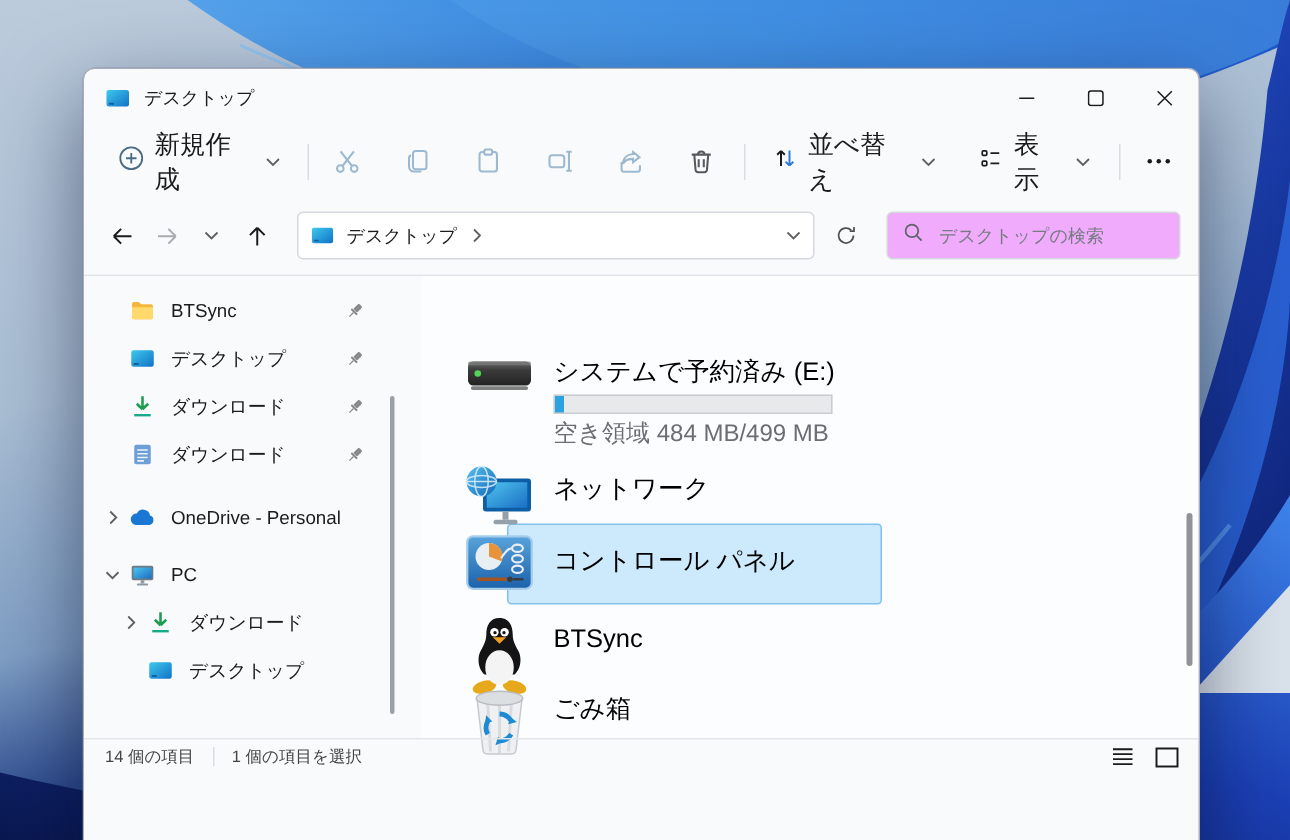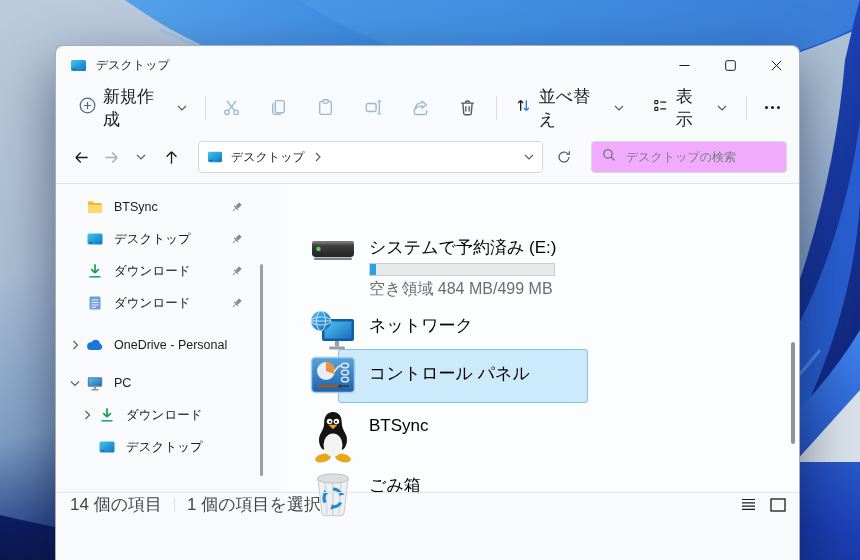--- a/index.html
+++ b/index.html
@@ -66,21 +66,21 @@
   .flabel{font-size:17px;color:#000000;white-space:nowrap;}
   .fbar{width:186px;height:13px;background:#e7e9eb;border:1px solid #c9ccd0;margin-top:4px;box-sizing:border-box;}
   .fbarfill{height:100%;background:#2ba3e0;}
   .fsub{font-size:16px;color:#6a6e72;margin-top:3px;white-space:nowrap;}
   .sel-row{position:absolute;left:57px;top:165px;width:250px;height:54px;background:#cde9fc;
            border:1px solid #7fc2ef;border-radius:3px;box-sizing:border-box;}
   .main-scroll{position:absolute;right:4px;top:158px;width:4px;height:102px;background:#8f9398;border-radius:2px;}
 
   
   .statusbar{height:23px;border-top:1px solid #e3e6e9;display:flex;align-items:center;
-             padding:0 10px 0 14px;font-size:17px;color:#444;position:relative;}
+             padding:0 10px 0 14px;font-size:11px;color:#444;position:relative;}
   .st-sep{width:1px;height:13px;background:#d9dde1;margin:0 12px;}
   .st-views{position:absolute;right:10px;display:flex;gap:8px;align-items:center;}
   .st-views span{display:inline-flex;width:22px;height:18px;align-items:center;justify-content:center;}
 </style>
 </head>
 <body>
 
 <svg width="0" height="0" style="position:absolute">
   <defs>
     <linearGradient id="gDesk" x1="0" y1="0" x2="1" y2="1">
@@ -532,21 +532,21 @@
               <circle cx="20" cy="11.8" r="1.1" fill="#141414"></circle>
               <circle cx="26" cy="11.8" r="1.1" fill="#141414"></circle>
               <path d="M18.5 14.8 h9 l-4.5 4.4 z" fill="#f0a020"></path>
             </svg>
         </span>
         <div class="fmeta" style="padding-top:6px">
           <div class="flabel">BTSync</div>
         </div>
       </div>
 
-      <div class="item" style="top:286px">
+      <div class="item" style="top:273px">
         <span class="ficon">
           <svg width="42" height="48" viewBox="0 0 42 48">
               <path d="M6 9 L10 43 a3 3 0 0 0 3 2.6 h16 a3 3 0 0 0 3-2.6 L36 9" fill="#eef0f2" stroke="#c6cacd" stroke-width="1"></path>
               <path d="M13 10 l2 34 M21 10.5 v34.5 M29 10 l-2 34" stroke="#d9dcdf" stroke-width="2"></path>
               <ellipse cx="21" cy="8.5" rx="15.5" ry="4.6" fill="#dcdfe2" stroke="#b9bdc1" stroke-width="1"></ellipse>
               <g>
                 <g transform="rotate(0 21 28)">
                   <path d="M21 19 a9 9 0 0 1 7.6 4.4" stroke="#1f8ad4" stroke-width="3.2" fill="none"></path>
                   <path d="M28.2 21 l4.4 3.4 -5.8 1.4 z" fill="#1f8ad4"></path>
                 </g>

